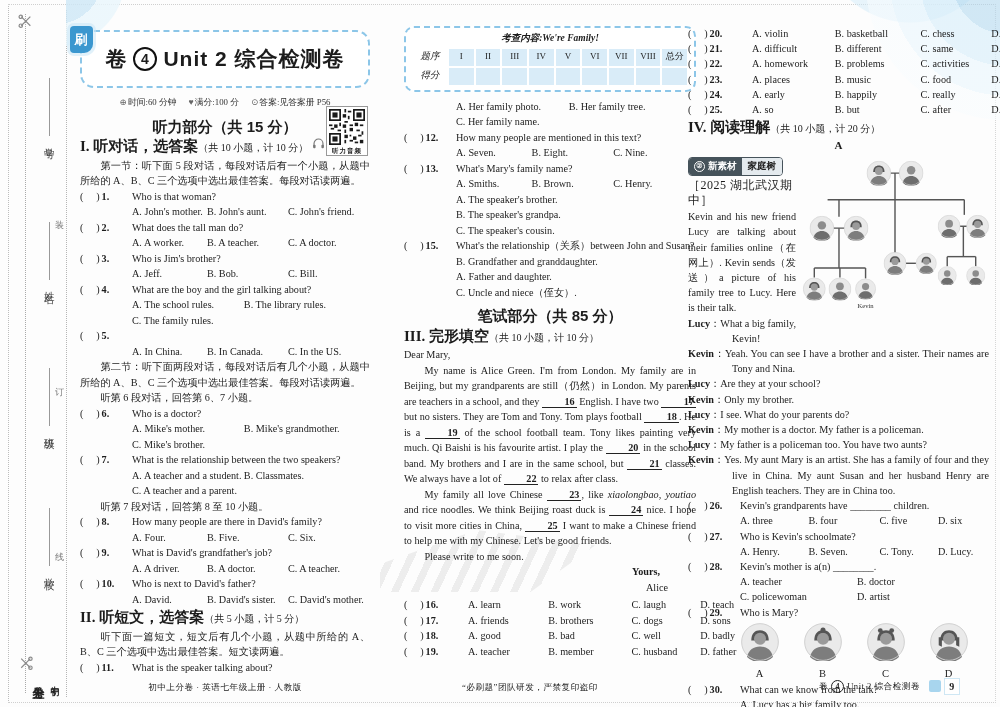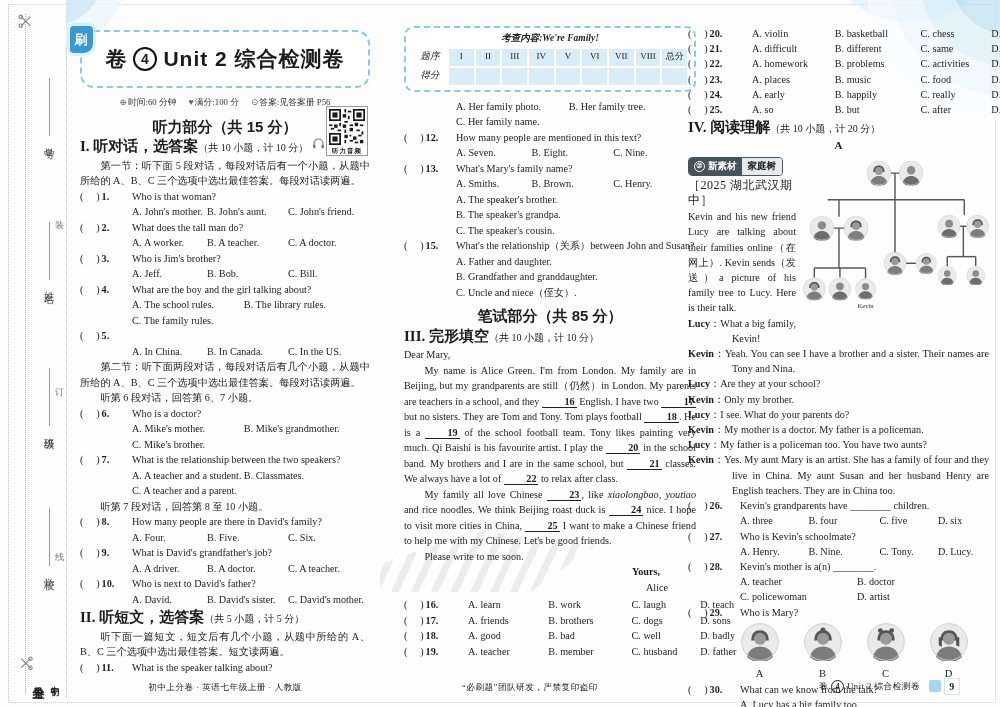--- a/index.html
+++ b/index.html
@@ -455,24 +455,24 @@
         <div class="orow">
           <span class="opt" style="flex: 0 0 100%;">C. The speaker's cousin.</span>
         </div>
       </div>
       <div class="q-item">
         <div class="qrow">
           <span class="qpre">(&nbsp;&nbsp;&nbsp;&nbsp;&nbsp;)<b>15.</b></span>
           <span class="qtext">What's the relationship（关系）between John and Susan?</span>
         </div>
         <div class="orow">
+          <span class="opt" style="flex: 0 0 100%;">B. Grandfather and granddaughter.</span>
+        </div>
+        <div class="orow">
           <span class="opt" style="flex: 0 0 100%;">A. Father and daughter.</span>
-        </div>
-        <div class="orow">
-          <span class="opt" style="flex: 0 0 100%;">B. Grandfather and granddaughter.</span>
         </div>
         <div class="orow">
           <span class="opt" style="flex: 0 0 100%;">C. Uncle and niece（侄女）.</span>
         </div>
       </div>
     </div>
 
   <div class="part-head sans">
     <span>笔试部分（共 85 分）</span>
   </div>
@@ -660,21 +660,21 @@
           <span class="opt" style="flex: 0 0 20.5%;">D. six</span>
         </div>
       </div>
       <div class="q-item">
         <div class="qrow">
           <span class="qpre">(&nbsp;&nbsp;&nbsp;&nbsp;&nbsp;)<b>27.</b></span>
           <span class="qtext">Who is Kevin's schoolmate?</span>
         </div>
         <div class="orow">
           <span class="opt" style="flex: 0 0 27.5%;">A. Henry.</span>
-          <span class="opt" style="flex: 0 0 28.5%;">B. Nine.</span>
+          <span class="opt" style="flex: 0 0 28.5%;">B. Seven.</span>
           <span class="opt" style="flex: 0 0 23.5%;">C. Tony.</span>
           <span class="opt" style="flex: 0 0 20.5%;">D. Lucy.</span>
         </div>
       </div>
       <div class="q-item">
         <div class="qrow">
           <span class="qpre">(&nbsp;&nbsp;&nbsp;&nbsp;&nbsp;)<b>28.</b></span>
           <span class="qtext">Kevin's mother is a(n) ________.</span>
         </div>
         <div class="orow">

